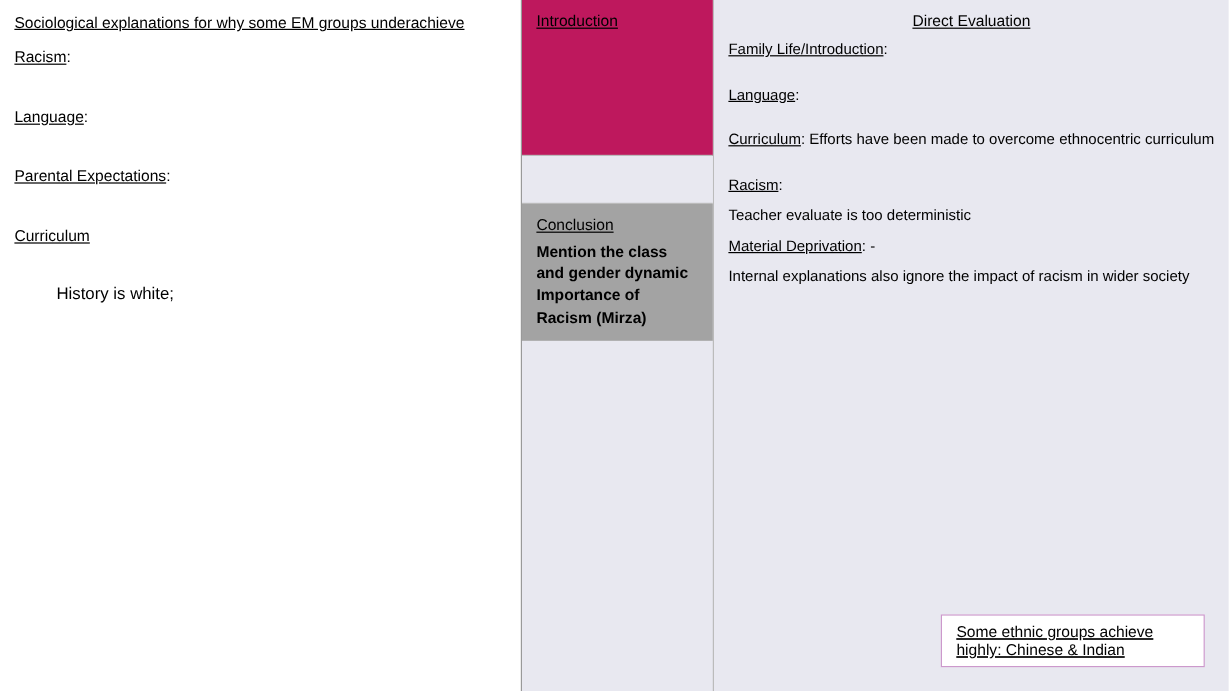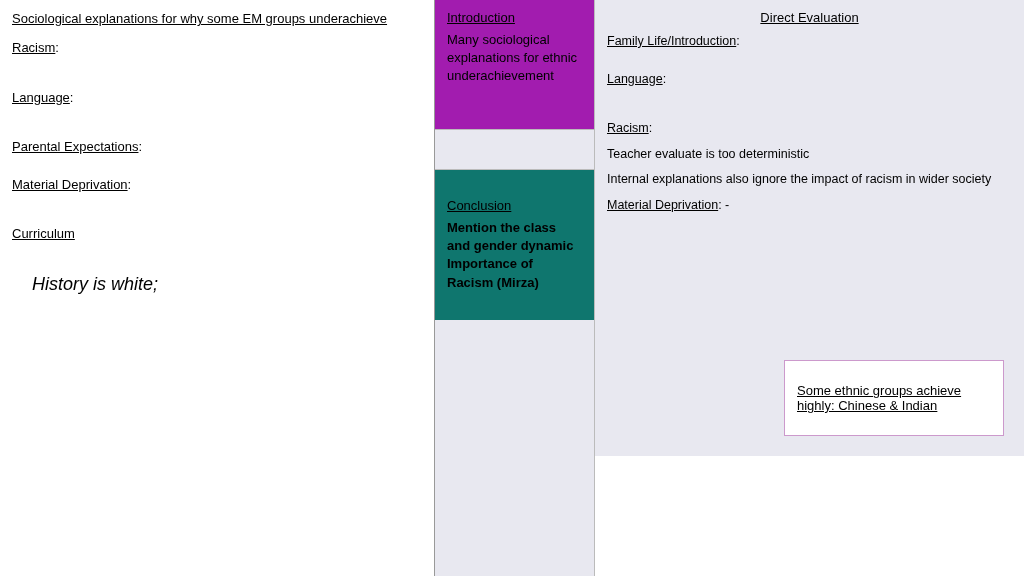--- a/index.html
+++ b/index.html
@@ -36,38 +36,37 @@
       margin-bottom: 18px;
       line-height: 1.5;
     }
 
     .left-panel .item span {
       text-decoration: underline;
     }
 
     .left-panel .history {
       margin-top: 30px;
-      margin-left: 20px;
-      font-size: 18px;
-      font-style: italic;
+      margin-left: 35px;
+      font-size: 14px;
     }
 
     
     .middle-panel {
       width: 160px;
       min-width: 160px;
       background: #e8e8f0;
       display: flex;
       flex-direction: column;
       border-right: 1px solid #bbb;
       height: 576px;
     }
 
     .mid-intro {
-      background: #a21caf;
+      background: #be185d;
       padding: 10px 12px;
       min-height: 130px;
       border-bottom: 1px solid #bbb;
     }
 
     .mid-intro .intro-title {
       text-decoration: underline;
       font-size: 13px;
       margin-bottom: 6px;
       display: block;
@@ -95,43 +94,43 @@
       line-height: 1.4;
     }
 
     .mid-gap {
       background: #e8e8f0;
       height: 40px;
       border-bottom: 1px solid #bbb;
     }
 
     .mid-conclusion {
-      background: #0f766e;
-      padding: 28px 12px;
+      background: #a3a3a3;
+      padding: 10px 12px;
       min-height: 110px;
     }
 
     .mid-conclusion .conc-title {
       text-decoration: underline;
       font-size: 13px;
       margin-bottom: 6px;
       display: block;
     }
 
     .mid-conclusion .conc-body {
       font-size: 13px;
       line-height: 1.4;
       font-weight: bold;
     }
 
     
     .right-panel {
       flex: 1;
       background: #e8e8f0;
-      height: 456px;
+      height: 576px;
       overflow: hidden;
       position: relative;
       padding: 10px 12px;
     }
 
     .right-top-label {
       text-align: center;
       text-decoration: underline;
       font-size: 13px;
       margin-bottom: 8px;
@@ -153,21 +152,21 @@
       height: 12px;
     }
 
     .material-deprivation-box {
       position: absolute;
       bottom: 20px;
       right: 20px;
       width: 220px;
       background: #fff;
       border: 1px solid #cc99cc;
-      padding: 22px 12px;
+      padding: 6px 12px;
       font-size: 13px;
     }
 
     .material-deprivation-box span {
       text-decoration: underline;
       font-weight: normal;
     }
   </style>
 </head>
 <body>
@@ -179,35 +178,31 @@
     <span>Racism</span>:
   </div>
 
   <div class="item" style="margin-top:30px;">
     <span>Language</span>:
   </div>
 
   <div class="item" style="margin-top:30px;">
     <span>Parental Expectations</span>:
   </div>
-  <div class="item">
-    <span>Material Deprivation</span>:
-  </div>
 
   <div class="item" style="margin-top:30px;">
     <u>Curriculum</u>
   </div>
 
   <div class="history">History is white;</div>
 </div>
 
 <div class="middle-panel">
   <div class="mid-intro">
     <span class="intro-title">Introduction</span>
-    <span class="intro-body">Many sociological explanations for ethnic underachievement</span>
   </div>
 
 
   <div class="mid-gap"></div>
 
   <div class="mid-conclusion">
     <span class="conc-title">Conclusion</span>
     <span class="conc-body">Mention the class and gender dynamic Importance of Racism (Mirza)</span>
   </div>
 </div>
@@ -220,37 +215,40 @@
   </div>
 
   <div class="right-gap"></div>
 
   <div class="right-item">
     <span class="label">Language</span>:
   </div>
 
   <div class="right-gap"></div>
 
+  <div class="right-item">
+    <span class="label">Curriculum</span>: Efforts have been made to overcome ethnocentric curriculum
+  </div>
 
   <div class="right-gap"></div>
 
   <div class="right-item">
     <span class="label">Racism</span>:
   </div>
 
   <div class="right-item">
     Teacher evaluate is too deterministic
   </div>
 
 
 
   <div class="right-item">
+    <span class="label">Material Deprivation</span>: -
+  </div>
+
+  <div class="right-item">
     Internal explanations also ignore the impact of racism in wider society
-  </div>
-
-  <div class="right-item">
-    <span class="label">Material Deprivation</span>: -
   </div>
 
   <div class="material-deprivation-box">
     <span><u>Some ethnic groups achieve highly: Chinese &amp; Indian</u></span>
   </div>
 </div>
 
 </body></html>

